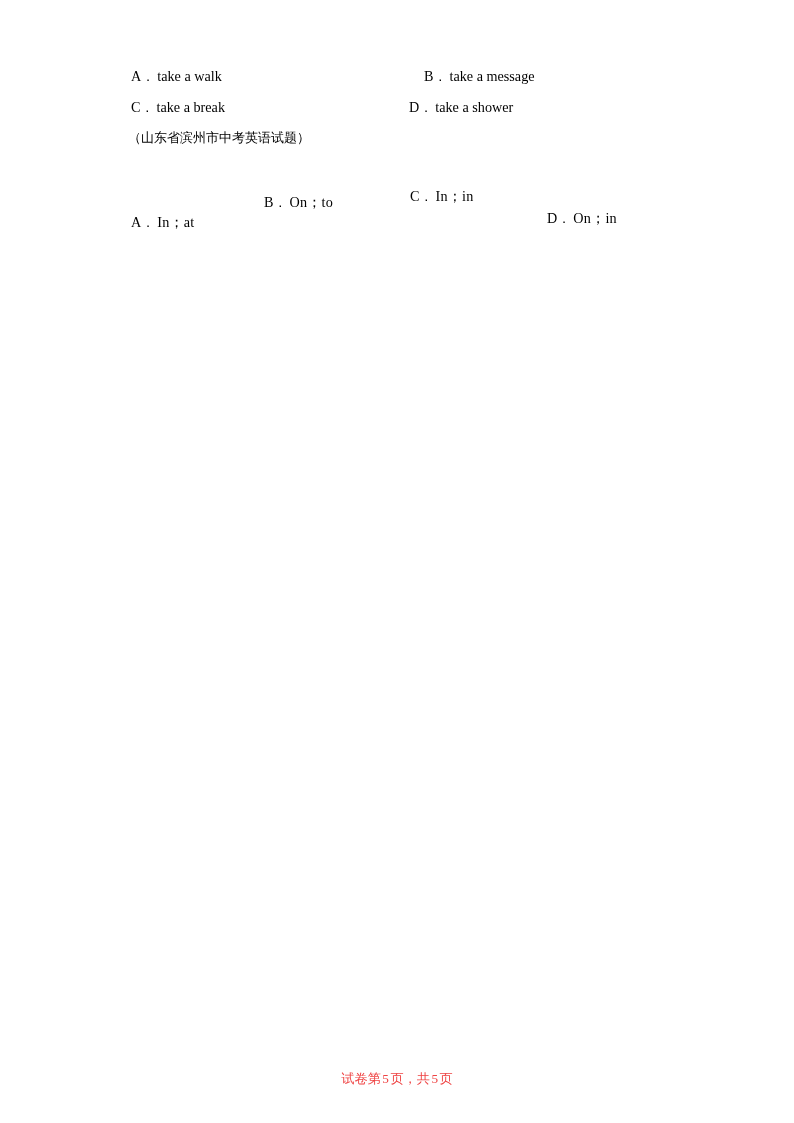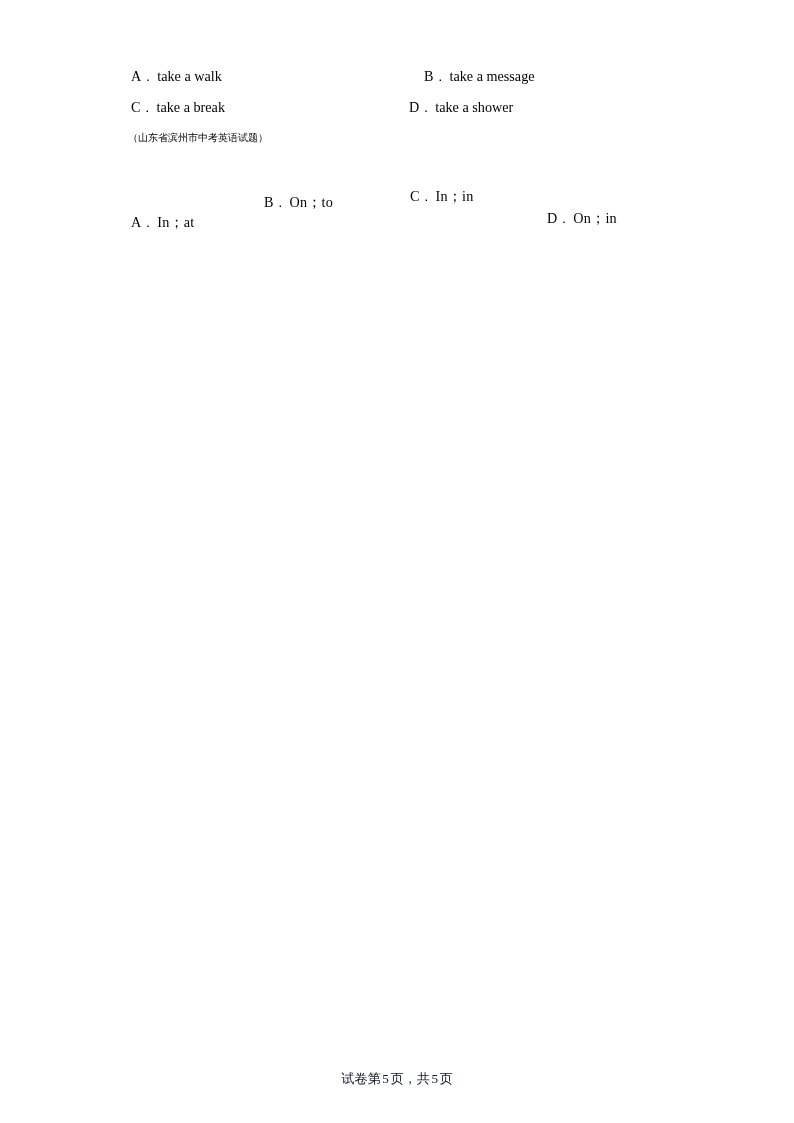--- a/index.html
+++ b/index.html
@@ -47,21 +47,21 @@
   .opt.mono .txt {
     font-family: "Liberation Serif", "DejaVu Serif", serif;
     letter-spacing: 0.2px;
   }
 
   
   .cjk {
     position: absolute;
     white-space: nowrap;
     font-family: "DejaVu Sans", "Liberation Sans", sans-serif;
-    font-size: 10px;
+    font-size: 13px;
     line-height: 16px;
     color: #000000;
   }
 
   
   .stem {
     position: absolute;
     white-space: nowrap;
     font-size: 14.2px;
     line-height: 16px;
@@ -92,21 +92,21 @@
   
   .footer {
     position: absolute;
     left: 0;
     right: 0;
     text-align: center;
     white-space: nowrap;
     font-family: "DejaVu Sans", "Liberation Sans", sans-serif;
     font-size: 13.2px;
     line-height: 16px;
-    color: #0f172a;
+    color: #ef4444;
   }
   .footer .pnum {
     font-family: "Liberation Serif", "DejaVu Serif", serif;
     padding: 0 1.5px;
   }
 </style>
 </head>
 <body>
 
 <div class="page">

